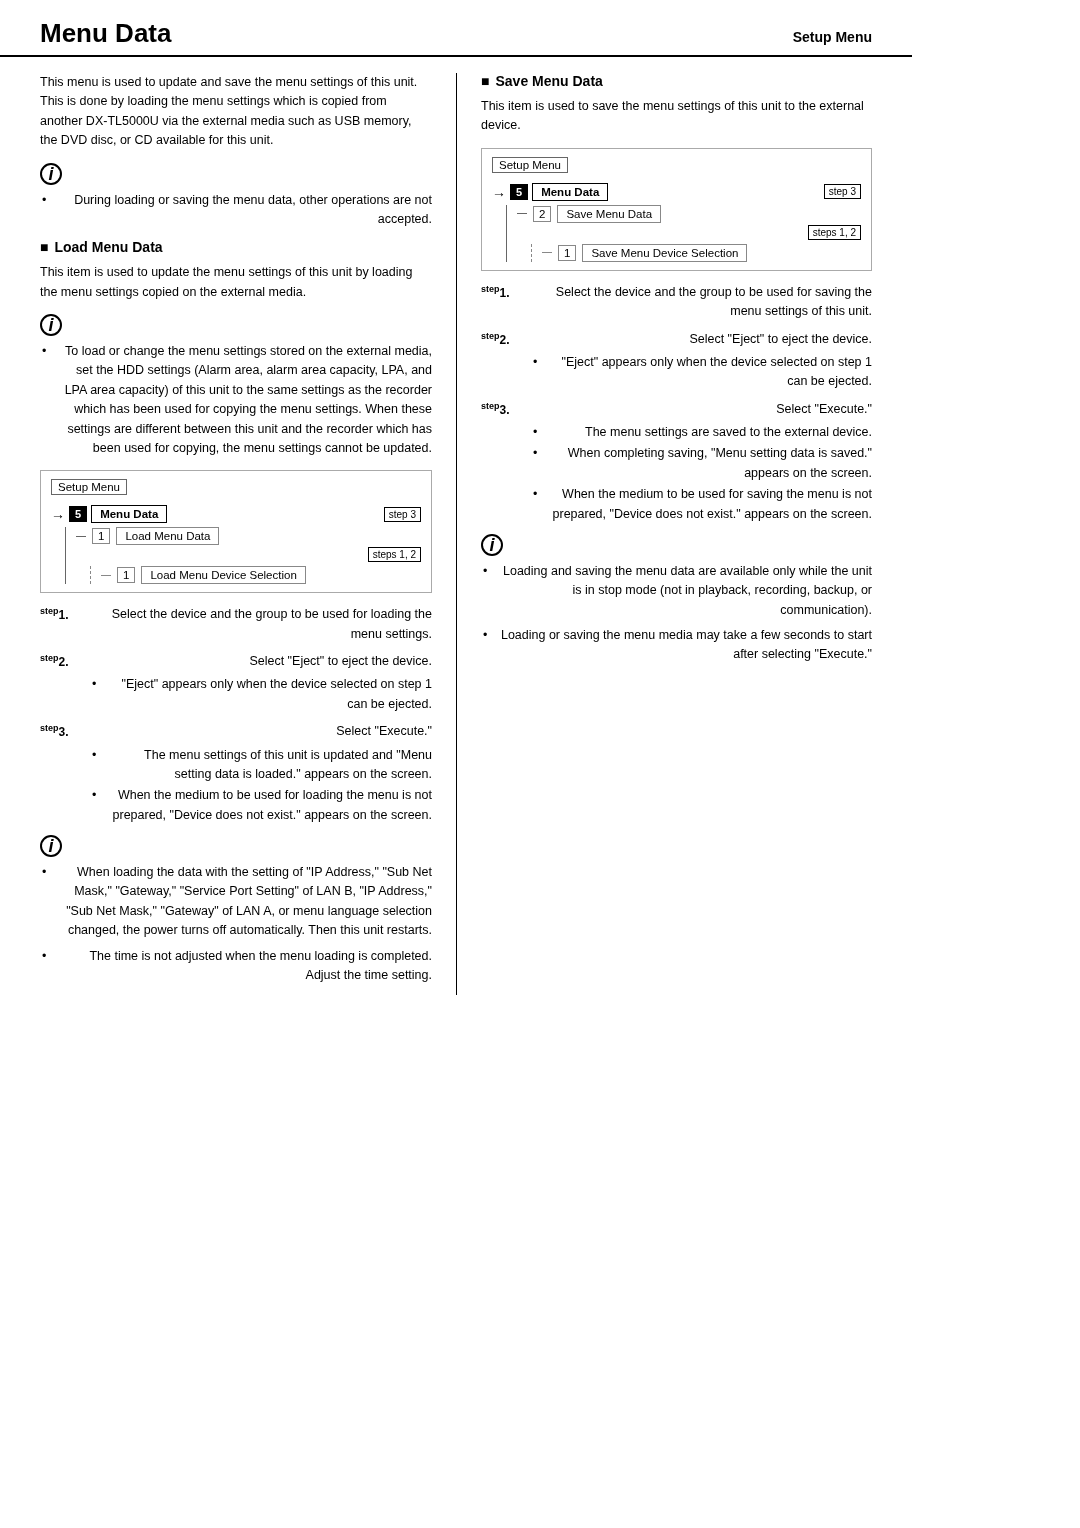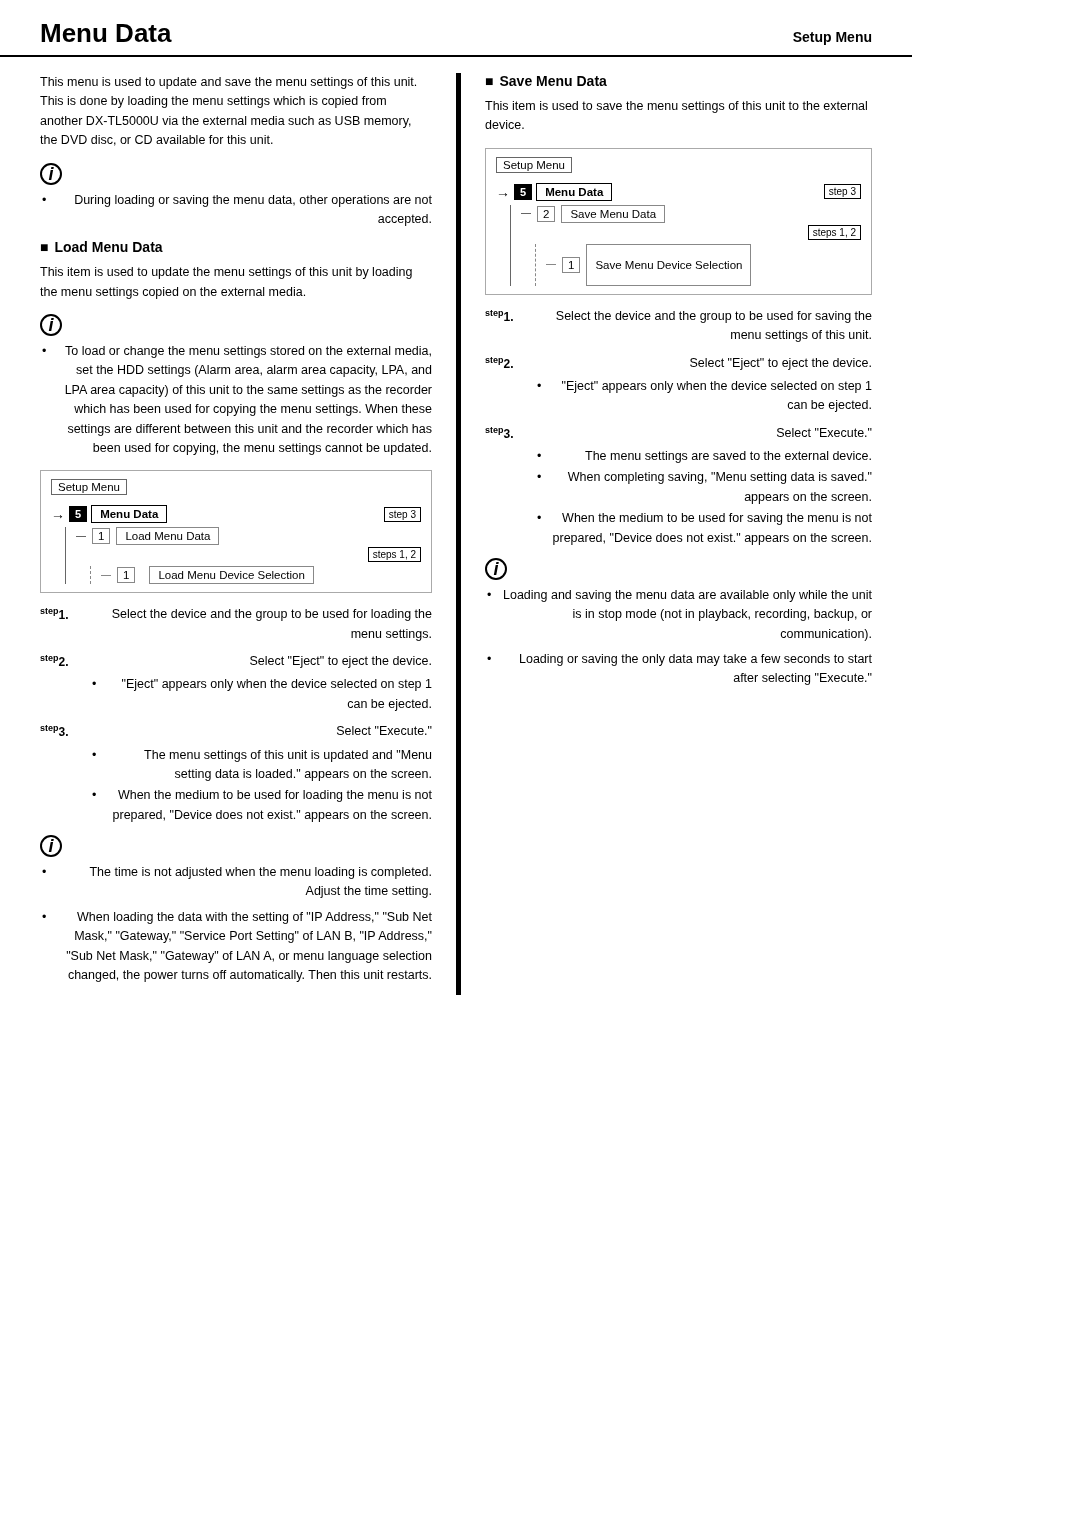--- a/index.html
+++ b/index.html
@@ -41,21 +41,21 @@
       gap: 0;
       padding: 0 40px;
     }
     .left-col {
       width: 50%;
       padding-right: 24px;
     }
     .right-col {
       width: 50%;
       padding-left: 24px;
-      border-left: 5px solid #000000;
+      border-left: 1px solid #000000;
     }
     
     .section-heading {
       font-size: 14px;
       font-weight: bold;
       margin-bottom: 8px;
       display: flex;
       align-items: center;
       gap: 6px;
     }
@@ -284,21 +284,21 @@
             <div class="diagram-row-item" style="margin-top:4px;">
               <span style="border:1px solid #888; font-size:11.5px; padding:1px 5px; background:#fff; margin-right:2px;">1</span>
               <span style="border:1px solid #888; font-size:11.5px; padding:2px 8px;">Load Menu Data</span>
             </div>
             <div style="display:flex; justify-content:flex-end; margin-top:2px;">
               <span style="border:1px solid #000; font-size:10px; padding:1px 4px; white-space:nowrap;">steps 1, 2</span>
             </div>
             <div class="diagram-inner-wrapper">
               <div class="diagram-inner-item">
                 <span style="border:1px solid #888; font-size:11.5px; padding:1px 5px; background:#fff; margin-right:2px;">1</span>
-                <span style="border:1px solid #888; font-size:11.5px; padding:2px 8px;margin-left:8px;">Load Menu Device Selection</span>
+                <span style="border:1px solid #888; font-size:11.5px; padding:2px 8px;">Load Menu Device Selection</span>
               </div>
             </div>
           </div>
         </div>
 
         <ul class="steps-list">
           <li>
             <span class="step-label"><span class="step-num-super">step</span>1.</span>
             <span>Select the device and the group to be used for loading the menu settings.</span>
           </li>
@@ -315,22 +315,22 @@
             <ul class="step-sub-list">
               <li>The menu settings of this unit is updated and "Menu setting data is loaded." appears on the screen.</li>
               <li>When the medium to be used for loading the menu is not prepared, "Device does not exist." appears on the screen.</li>
             </ul>
           </li>
         </ul>
 
         <div class="note-block">
           <span class="note-icon">i</span>
           <ul class="note-list">
+            <li>When loading the data with the setting of "IP Address," "Sub Net Mask," "Gateway," "Service Port Setting" of LAN B, "IP Address," "Sub Net Mask," "Gateway" of LAN A, or menu language selection changed, the power turns off automatically. Then this unit restarts.</li>
             <li>The time is not adjusted when the menu loading is completed. Adjust the time setting.</li>
-            <li>When loading the data with the setting of "IP Address," "Sub Net Mask," "Gateway," "Service Port Setting" of LAN B, "IP Address," "Sub Net Mask," "Gateway" of LAN A, or menu language selection changed, the power turns off automatically. Then this unit restarts.</li>
           </ul>
         </div>
       </div>
     </div>
 
     <div class="right-col">
 
       <div>
         <div class="section-heading">Save Menu Data</div>
         <p class="intro-text">This item is used to save the menu settings of this unit to the external device.</p>
@@ -347,21 +347,21 @@
             <div class="diagram-row-item" style="margin-top:4px;">
               <span style="border:1px solid #888; font-size:11.5px; padding:1px 5px; background:#fff; margin-right:2px;">2</span>
               <span style="border:1px solid #888; font-size:11.5px; padding:2px 8px;">Save Menu Data</span>
             </div>
             <div style="display:flex; justify-content:flex-end; margin-top:2px;">
               <span style="border:1px solid #000; font-size:10px; padding:1px 4px; white-space:nowrap;">steps 1, 2</span>
             </div>
             <div class="diagram-inner-wrapper">
               <div class="diagram-inner-item">
                 <span style="border:1px solid #888; font-size:11.5px; padding:1px 5px; background:#fff; margin-right:2px;">1</span>
-                <span style="border:1px solid #888; font-size:11.5px; padding:14px 8px;">Save Menu Device Selection</span>
+                <span style="border:1px solid #888; font-size:11.5px; padding:2px 8px;">Save Menu Device Selection</span>
               </div>
             </div>
           </div>
         </div>
 
         <ul class="steps-list">
           <li>
             <span class="step-label"><span class="step-num-super">step</span>1.</span>
             <span>Select the device and the group to be used for saving the menu settings of this unit.</span>
           </li>
@@ -380,21 +380,21 @@
               <li>When completing saving, "Menu setting data is saved." appears on the screen.</li>
               <li>When the medium to be used for saving the menu is not prepared, "Device does not exist." appears on the screen.</li>
             </ul>
           </li>
         </ul>
 
         <div class="note-block">
           <span class="note-icon">i</span>
           <ul class="note-list">
             <li>Loading and saving the menu data are available only while the unit is in stop mode (not in playback, recording, backup, or communication).</li>
-            <li>Loading or saving the only data may take a few seconds to start after selecting "Execute."</li>
+            <li>Loading or saving the menu media may take a few seconds to start after selecting "Execute."</li>
           </ul>
         </div>
       </div>
     </div>
   </div>
 
 
 </div>
 
 </body></html>

